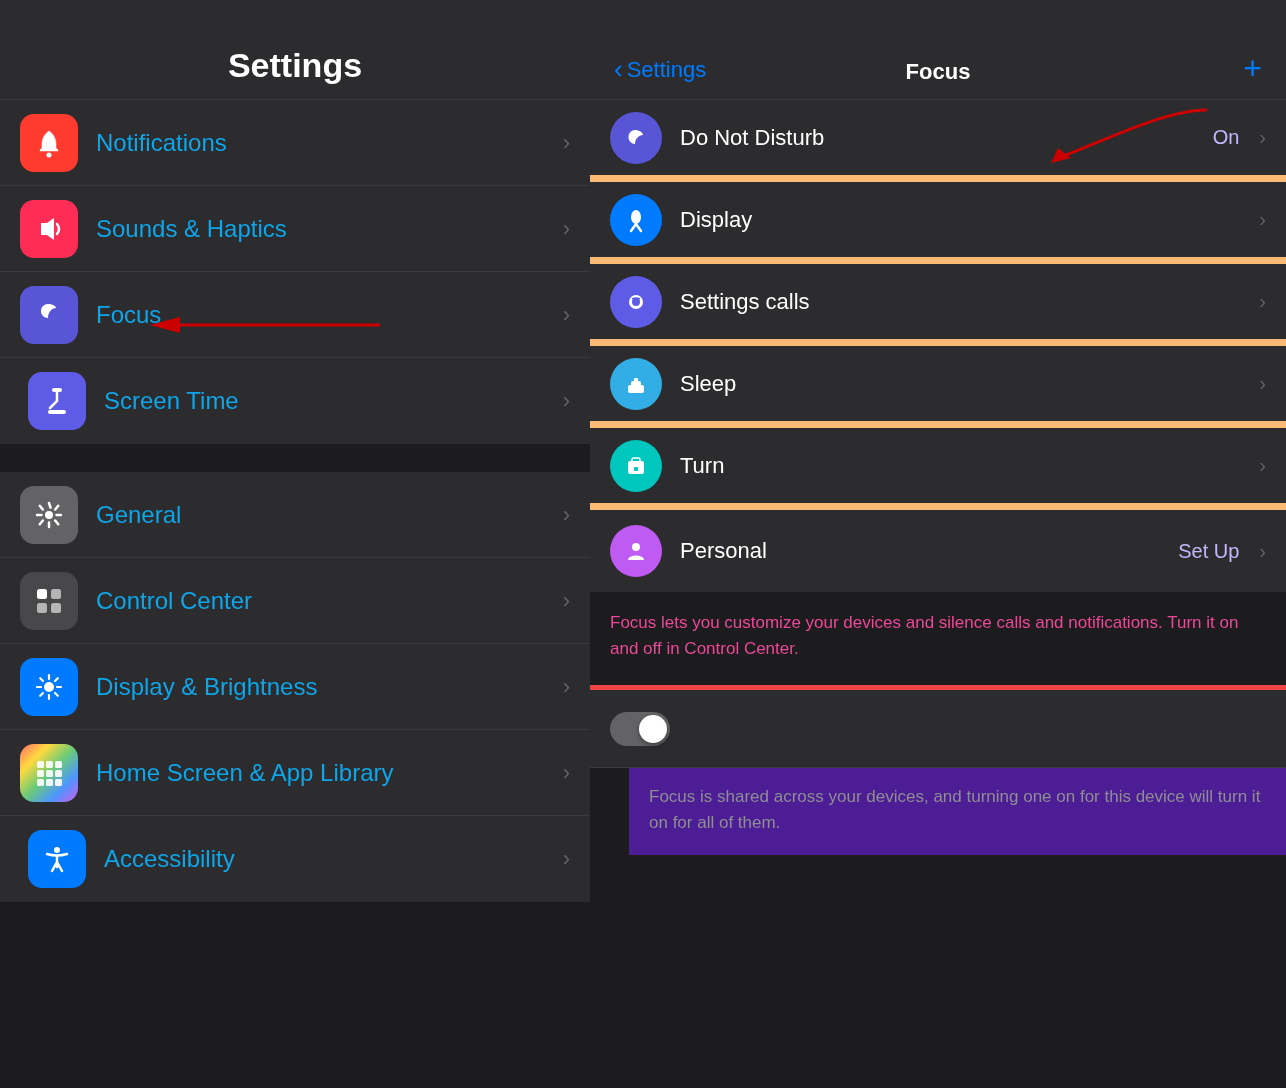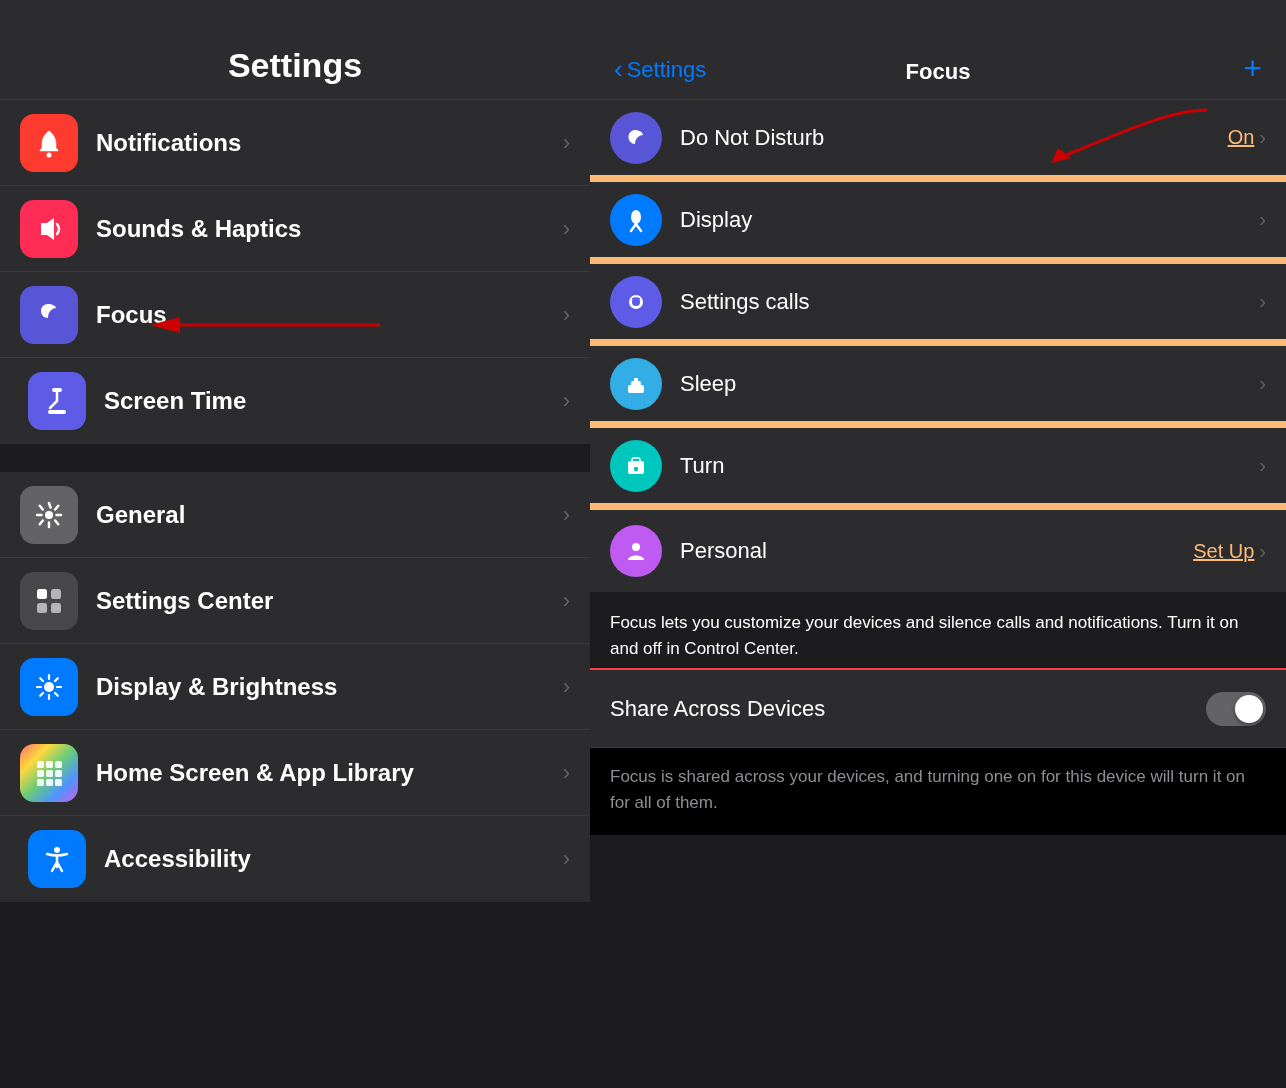--- a/index.html
+++ b/index.html
@@ -72,23 +72,23 @@
     .icon-red { background: #ff3b30; }
     .icon-pink { background: #ff2d55; }
     .icon-purple { background: #5856d6; }
     .icon-purple2 { background: #5e5ce6; }
     .icon-gray { background: #636366; }
     .icon-gray2 { background: #48484a; }
     .icon-blue { background: #007aff; }
 
     .item-label {
       flex: 1;
-      color: #ffffff;
+      color: #0ea5e9;
       font-size: 24px;
-      font-weight: 700;
+      font-weight: 400;
     }
     .item-chevron {
       color: #636366;
       font-size: 22px;
     }
 
     
     .right-panel {
       width: 696px;
       height: 1088px;
@@ -171,37 +171,36 @@
     .fi-purple { background: #5856d6; }
     .fi-blue { background: #007aff; }
 
     .focus-item-label {
       flex: 1;
       color: #fff;
       font-size: 22px;
       font-weight: 400;
     }
     .focus-item-status {
-      color: #fdba74;
+      color: #c4b5fd;
       font-size: 20px;
-      margin-right: 5px;
-      text-decoration: underline;
+      margin-right: 20px;
     }
     .focus-item-chevron {
       color: #636366;
       font-size: 20px;
     }
 
     .focus-description {
       background: #1c1c1e;
-      padding: 18px 20px 7px 20px;
-      color: #ffffff;
+      padding: 18px 20px 24px 20px;
+      color: #ec4899;
       font-size: 17px;
       line-height: 1.5;
-      border-bottom: 2px solid #ef4444;
+      border-bottom: 5px solid #ef4444;
     }
 
     .share-row {
       display: flex;
       align-items: center;
       padding: 0 20px;
       height: 78px;
       background: #2c2c2e;
       border-bottom: 1px solid #3a3a3c;
     }
@@ -224,25 +223,26 @@
       right: 3px;
       top: 3px;
       width: 28px;
       height: 28px;
       border-radius: 50%;
       background: #fff;
       box-shadow: 0 2px 4px rgba(0,0,0,0.4);
     }
 
     .share-description {
-      background: #000000;
+      background: #4c1d95;
       padding: 16px 20px 20px 20px;
       color: #8e8e93;
       font-size: 17px;
       line-height: 1.5;
+      margin-left: 39px;
     }
     .left-panel-wrapper {
       position: relative;
     }
     .right-panel-wrapper {
       position: relative;
     }
     
     .icon-access {
       background: #007aff;
@@ -326,21 +326,21 @@
       </div>
       <div class="settings-item">
         <div class="item-icon icon-gray2">
           <svg width="32" height="32" viewBox="0 0 32 32" fill="none">
             <rect x="4" y="4" width="10" height="10" rx="2.5" fill="white"></rect>
             <rect x="18" y="4" width="10" height="10" rx="2.5" fill="white" opacity="0.6"></rect>
             <rect x="4" y="18" width="10" height="10" rx="2.5" fill="white" opacity="0.6"></rect>
             <rect x="18" y="18" width="10" height="10" rx="2.5" fill="white" opacity="0.6"></rect>
           </svg>
         </div>
-        <span class="item-label">Settings Center</span>
+        <span class="item-label">Control Center</span>
         <span class="item-chevron">›</span>
       </div>
       <div class="settings-item">
         <div class="item-icon icon-blue">
           <svg width="30" height="30" viewBox="0 0 30 30" fill="none">
             <circle cx="15" cy="15" r="5" fill="white"></circle>
             <path d="M15 3 L15 7 M15 23 L15 27 M3 15 L7 15 M23 15 L27 15 M6.2 6.2 L9 9 M21 21 L23.8 23.8 M23.8 6.2 L21 9 M9 21 L6.2 23.8" stroke="white" stroke-width="2.2" stroke-linecap="round"></path>
           </svg>
         </div>
         <span class="item-label">Display &amp; Brightness</span>
@@ -468,21 +468,20 @@
         </div>
         <span class="focus-item-label">Personal</span>
         <span class="focus-item-status">Set Up</span>
         <span class="focus-item-chevron">›</span>
       </div>
     </div>
 
     <div class="focus-description">Focus lets you customize your devices and silence calls and notifications. Turn it on and off in Control Center.</div>
 
     <div class="share-row">
-      <span class="share-label">Share Across Devices</span>
       <div class="toggle">
         <div class="toggle-knob"></div>
       </div>
     </div>
 
     <div class="share-description">Focus is shared across your devices, and turning one on for this device will turn it on for all of them.</div>
   </div>
 
   <svg style="position:absolute; top:100px; right:60px; width:220px; height:70px; pointer-events:none; z-index:10;" viewBox="0 0 220 70" fill="none" xmlns="http://www.w3.org/2000/svg">
     <path d="M 200 10 C 160 10 100 40 60 55" stroke="#cc0000" stroke-width="3" stroke-linecap="round"></path>

